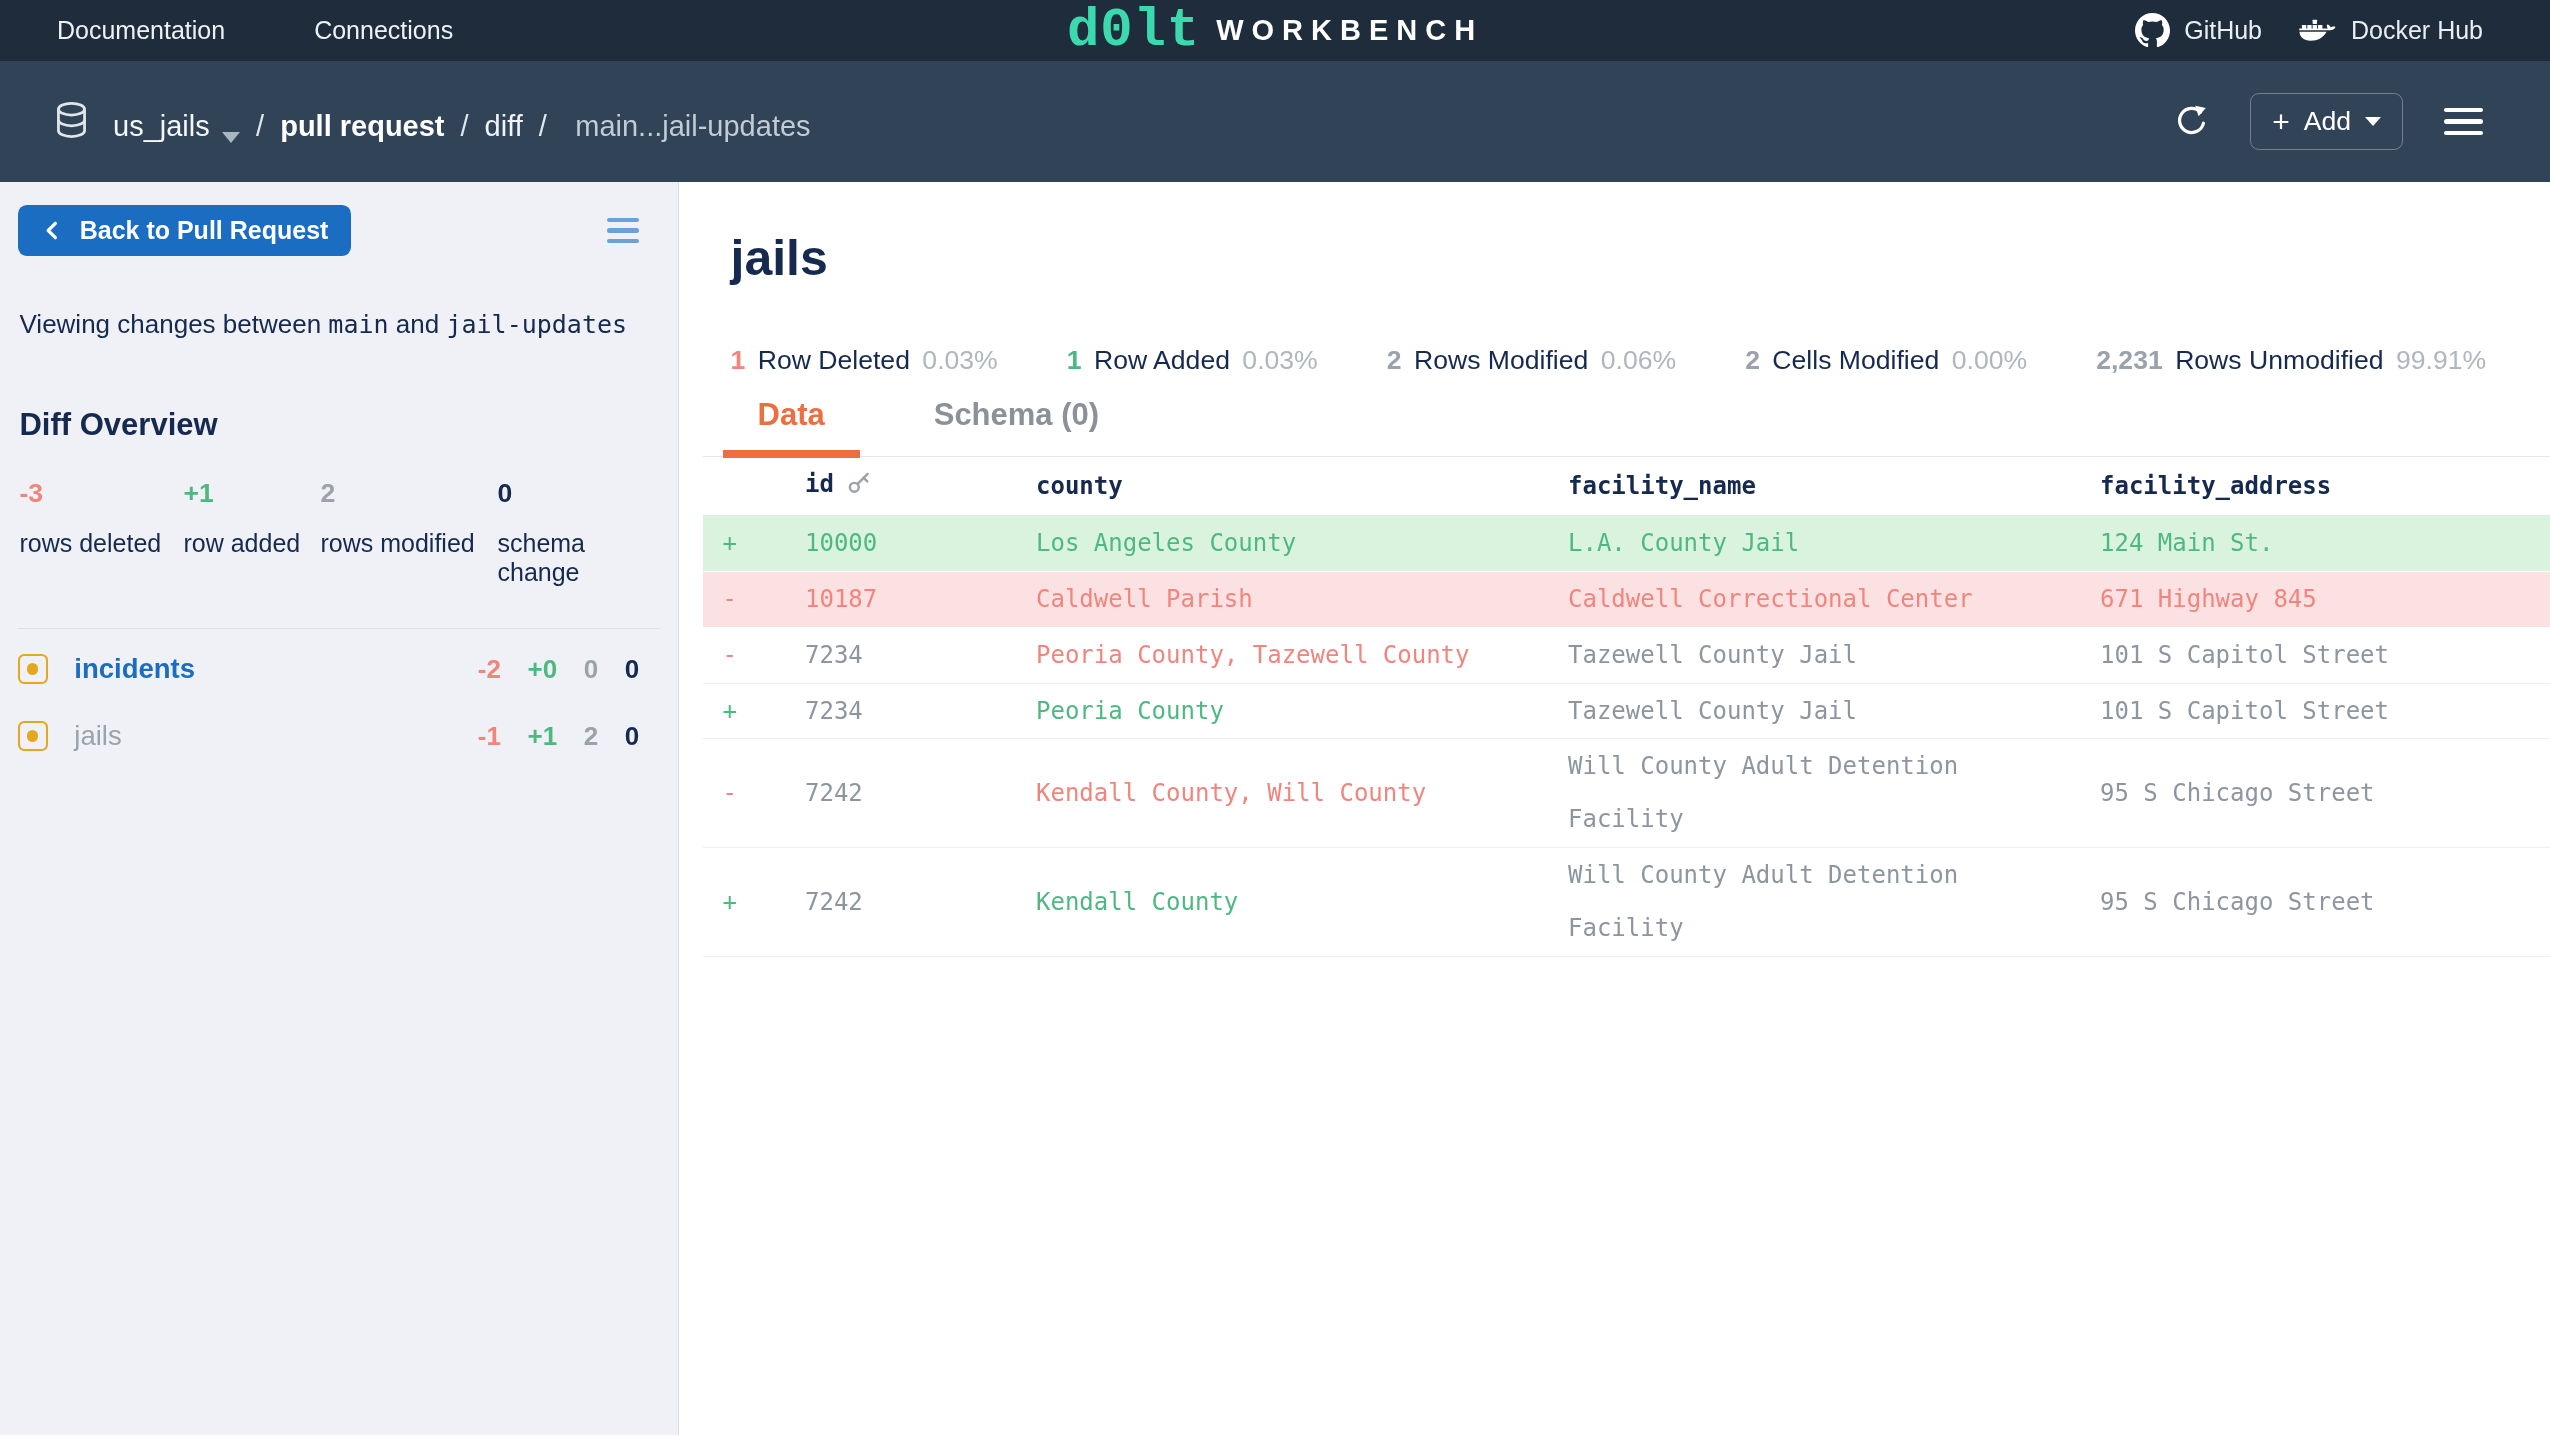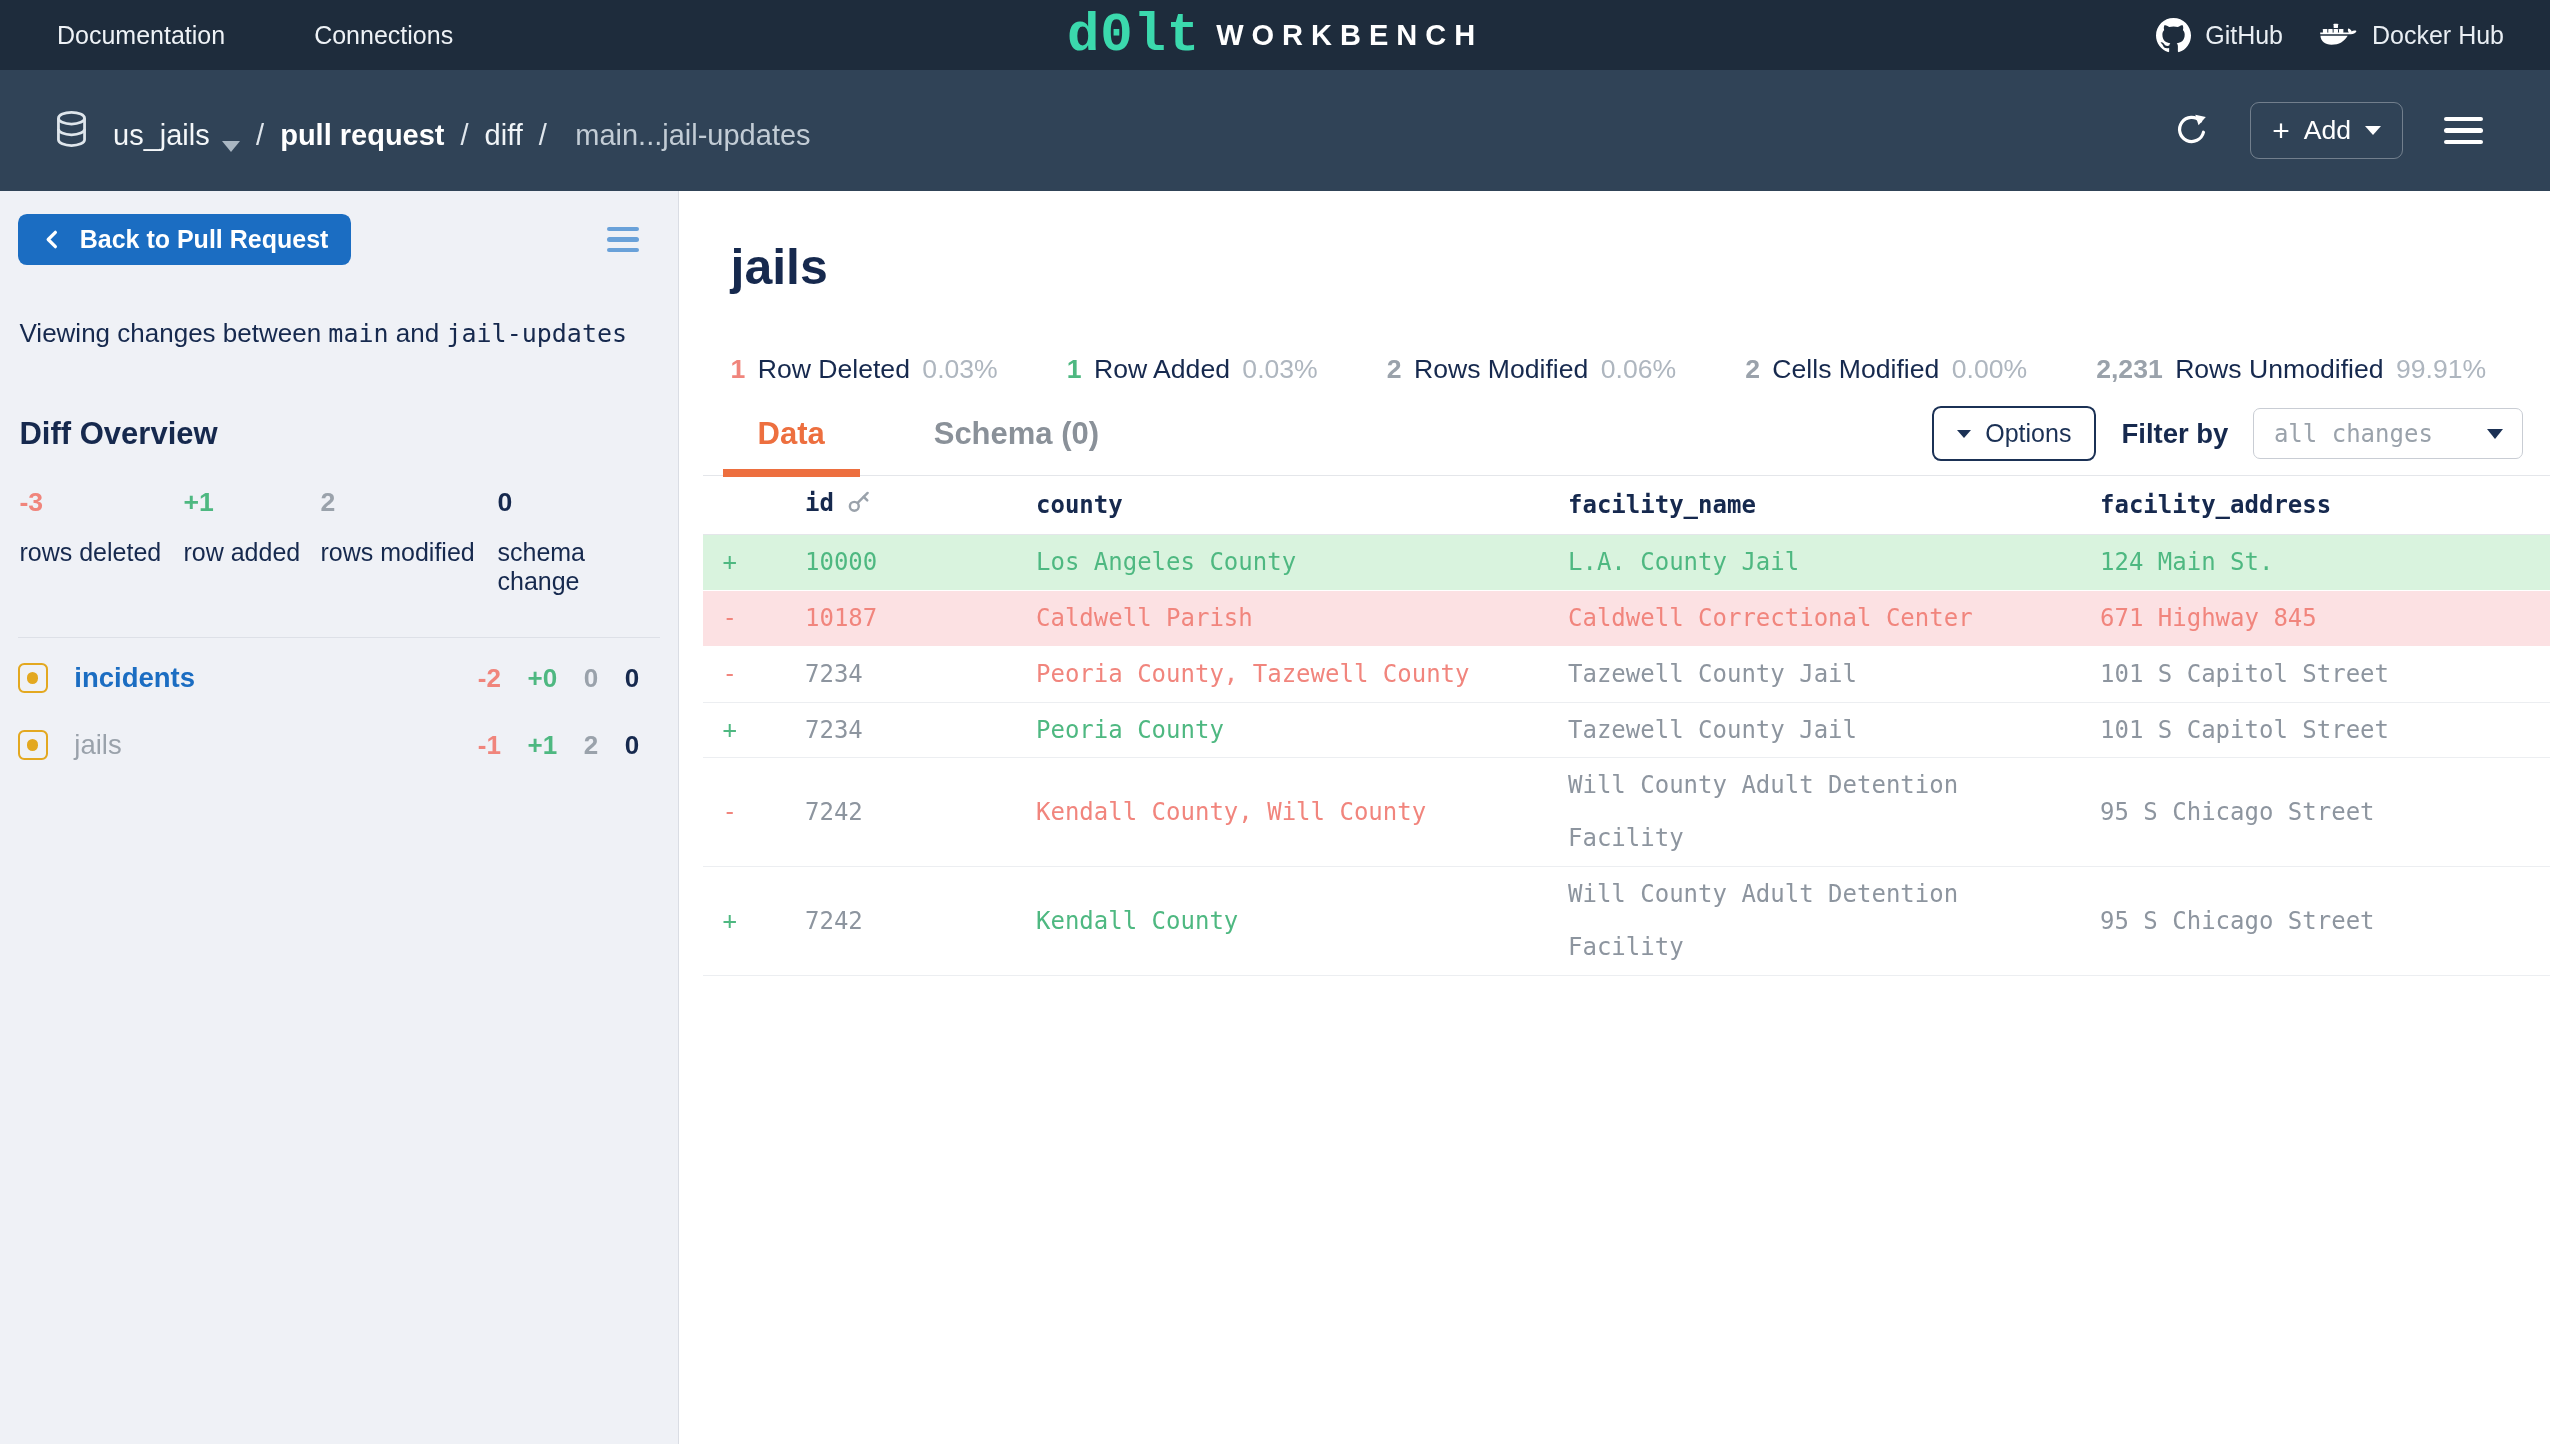--- a/index.html
+++ b/index.html
@@ -1,21 +1,21 @@
 <!DOCTYPE html>
 <html style="font-size:14px"><head>
 <meta charset="utf-8">
 <style>
   * { margin:0; padding:0; box-sizing:border-box; }
   html,body { width:2550px; height:1455px; overflow:hidden; background:#fff;
     font-family:"Liberation Sans", sans-serif; }
 
   
-  .topbar { height:70px; background:#1e2c3c; display:flex; align-items:center;
-    padding:0 46px 0 57px; position:relative; color:#eef2f6; }
+  .topbar { height:61px; background:#1e2c3c; display:flex; align-items:center;
+    padding:0 67px 0 57px; position:relative; color:#eef2f6; }
   .topbar-links { display:flex; gap:89px; }
   .topbar-links a { color:#eef2f6; text-decoration:none; font-size:25px; cursor:pointer; }
   .logo { position:absolute; left:50%; transform:translateX(-50%); display:flex;
     align-items:center; }
   .logo-dolt { font-family:"Liberation Mono", monospace; font-weight:bold; font-size:54px;
     color:#3bd9ad; letter-spacing:0.9px; }
   .logo-wb { font-size:29px; font-weight:bold; color:#ffffff; letter-spacing:8px; margin-left:16px; }
   .topbar-right { margin-left:auto; display:flex; gap:36px; align-items:center; }
   .ext-link { display:flex; align-items:center; gap:14px; font-size:25px; color:#e9eef3;
     text-decoration:none; cursor:pointer; }
@@ -302,31 +302,20 @@
         <span class="l">Rows Unmodified</span>
         <span class="p">99.91%</span>
       </span>
     </div>
 
     <div class="tabbar">
       <div class="tabs">
         <div class="tab active">Data</div>
         <div class="tab inactive">Schema (0)</div>
       </div>
-      <div class="tab-controls">
-        <button class="options-btn">
-          <span class="caret"></span>
-          <span>Options</span>
-        </button>
-        <span class="filter-label">Filter by</span>
-        <div class="filter-select">
-          <span class="val">all changes</span>
-          <span class="caret"></span>
-        </div>
-      </div>
     </div>
 
     <table class="diff-table">
       <colgroup>
           <col class="c0">
           <col class="c1">
           <col class="c2">
           <col class="c3">
           <col>
         </colgroup>

